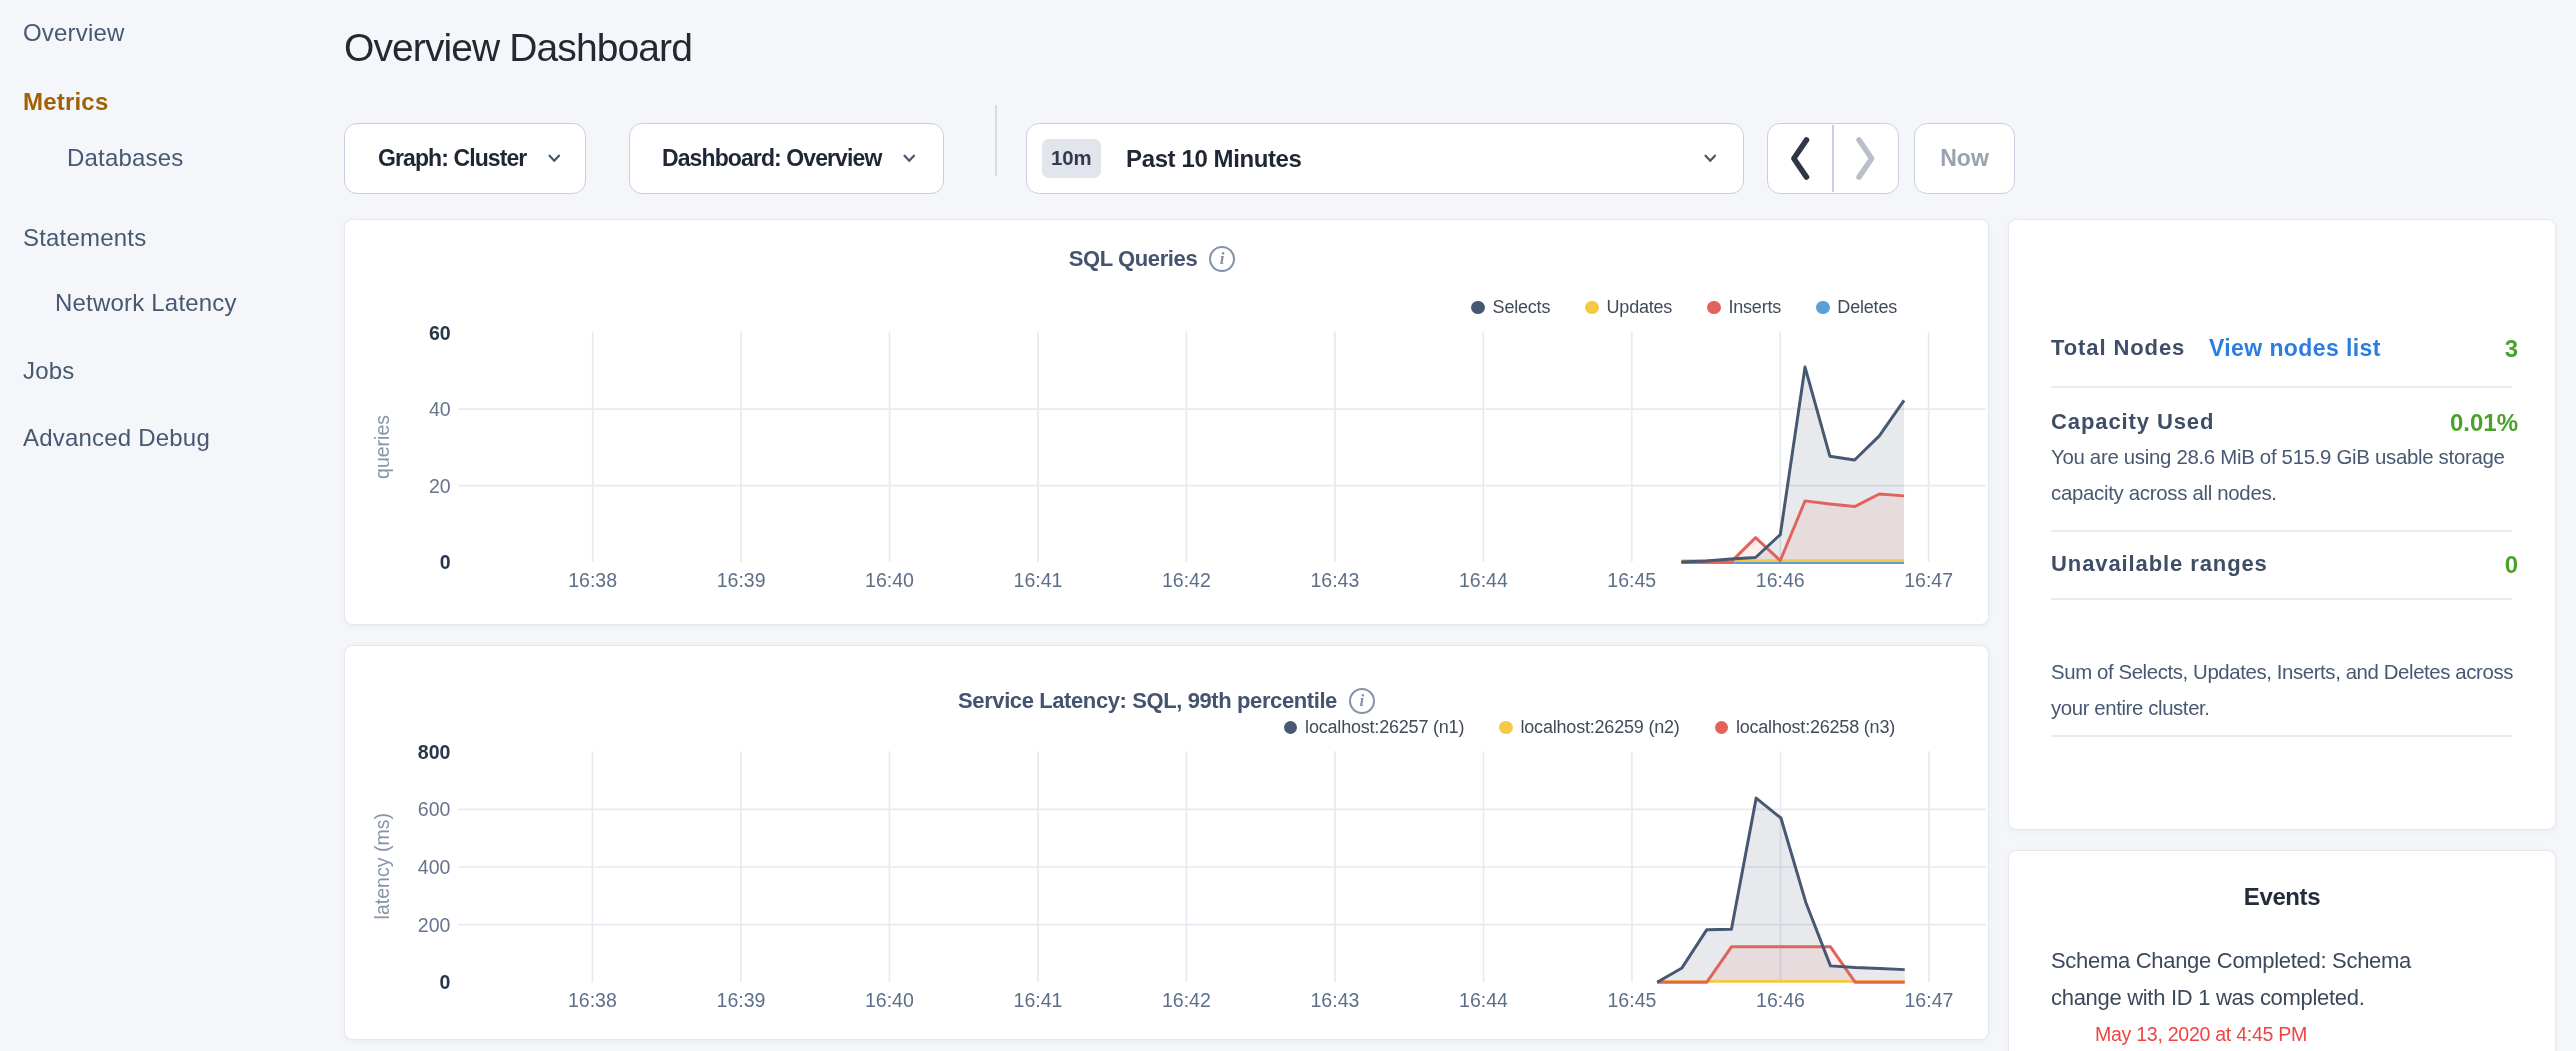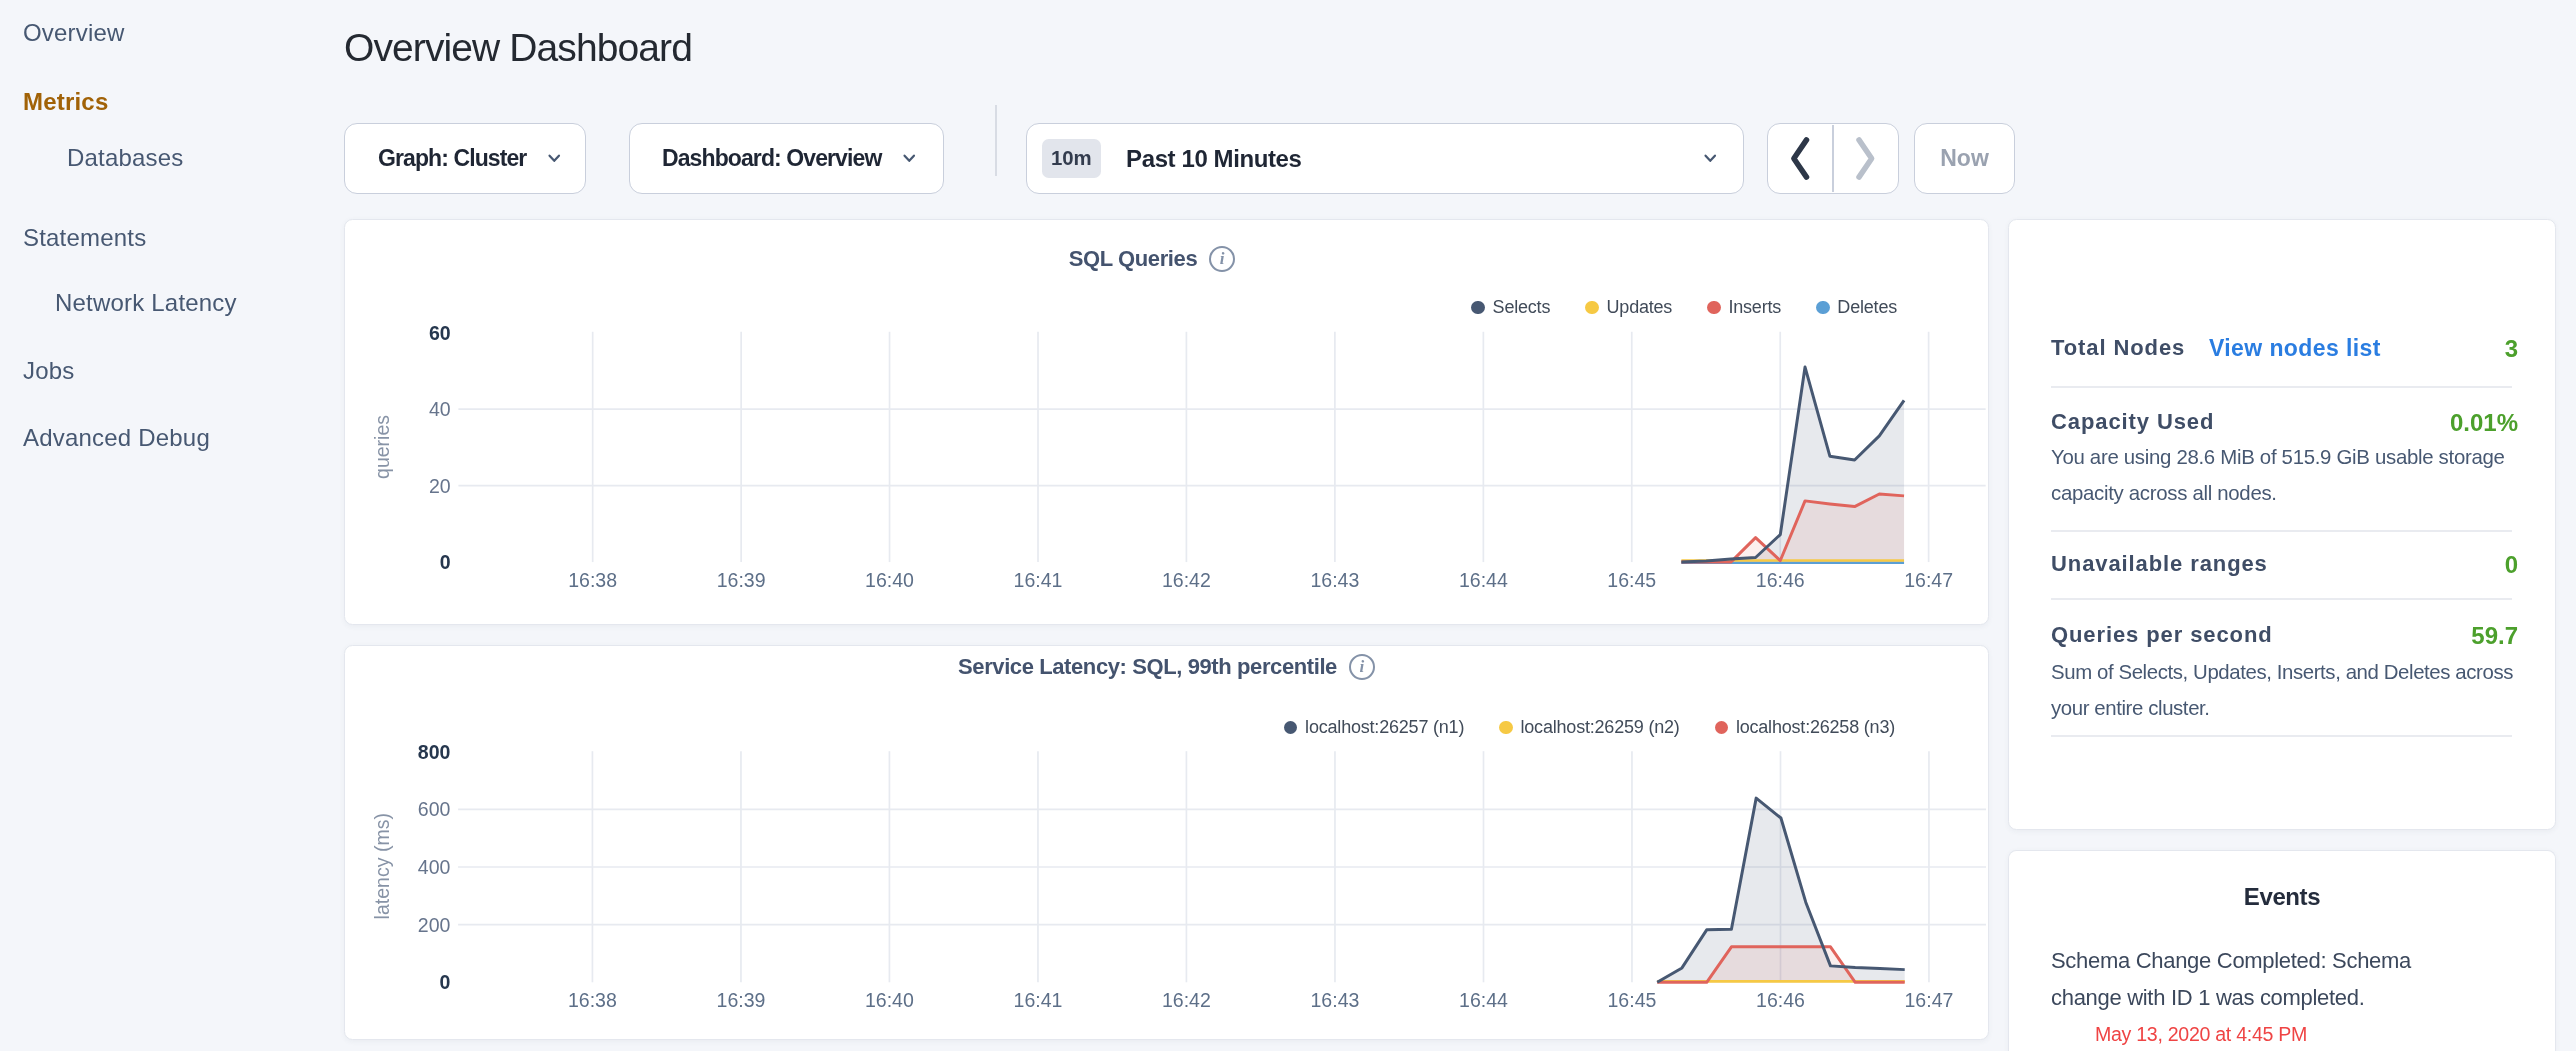--- a/index.html
+++ b/index.html
@@ -129,21 +129,21 @@
 <polygon points="1572.0,402.5 1601.1,401.1 1630.2,398.9 1659.3,397.1 1688.4,370.1 1717.5,173.0 1746.7,277.9 1775.8,282.4 1804.9,254.0 1834.0,212.2 1834.0,402.5 1572.0,402.5" fill="rgba(71,88,114,0.13)"></polygon>
 <polygon points="1572.0,402.5 1601.1,402.5 1630.2,402.5 1659.3,373.7 1688.4,400.7 1717.5,330.5 1746.7,334.1 1775.8,337.2 1804.9,322.4 1834.0,324.6 1834.0,402.5 1572.0,402.5" fill="rgba(224,100,92,0.10)"></polygon>
 <polyline points="1572.0,403.2 1834.0,403.2" fill="none" stroke="#5b9fd5" stroke-width="3"></polyline>
 <polyline points="1572.0,400.6 1834.0,400.6" fill="none" stroke="#f6c944" stroke-width="3"></polyline>
 <polyline points="1572.0,402.5 1601.1,402.5 1630.2,402.5 1659.3,373.7 1688.4,400.7 1717.5,330.5 1746.7,334.1 1775.8,337.2 1804.9,322.4 1834.0,324.6" fill="none" stroke="#e0645c" stroke-width="3.5" stroke-linejoin="round"></polyline>
 <polyline points="1572.0,402.5 1601.1,401.1 1630.2,398.9 1659.3,397.1 1688.4,370.1 1717.5,173.0 1746.7,277.9 1775.8,282.4 1804.9,254.0 1834.0,212.2" fill="none" stroke="#475872" stroke-width="3.5" stroke-linejoin="round"></polyline>
 </svg>
 </div>
 
 <div class="panel" style="left:344px; top:645px; width:1645px; height:395px;">
-  <div class="chart-title-row" style="top:8px; ">
+  <div class="chart-title-row" style="top:42px; ">
     <span class="chart-title">Service Latency: SQL, 99th percentile</span>
     <span class="info-i">i</span>
   </div>
   <div class="legend" style="top:71px; right:93px;">
     <div class="leg-item">
         <span class="leg-dot" style="background:#475872;"></span>
         <span class="leg-txt">localhost:26257 (n1)</span>
       </div>
     <div class="leg-item">
         <span class="leg-dot" style="background:#f6c944;"></span>
@@ -203,24 +203,20 @@
     <span class="slabel">Capacity Used</span>
     <span class="sval">0.01%</span>
   </div>
   <div class="srow sdesc" style="top:219px; letter-spacing:-0.3px;">You are using 28.6 MiB of 515.9 GiB usable storage capacity across all nodes.</div>
   <div class="sdivider" style="top:310px;"></div>
   <div class="srow" style="top:331px;">
     <span class="slabel">Unavailable ranges</span>
     <span class="sval">0</span>
   </div>
   <div class="sdivider" style="top:378px;"></div>
-  <div class="srow" style="top:402px;">
-    <span class="slabel">Queries per second</span>
-    <span class="sval">59.7</span>
-  </div>
   <div class="srow sdesc" style="top:434px; letter-spacing:-0.4px;">Sum of Selects, Updates, Inserts, and Deletes across your entire cluster.</div>
   <div class="sdivider" style="top:515px;"></div>
 </div>
 
 <div class="panel" style="left:2008px; top:850px; width:548px; height:221px; border-radius:8.5px 8.5px 0 0; border-bottom:none;">
   <div class="abs" style="top:32px; width:100%; text-align:center; font-size:24px; font-weight:bold; letter-spacing:-0.4px; color:#242c3c;">Events</div>
   <div class="abs" style="top:91px; left:42px; width:400px; font-size:22px; letter-spacing:-0.3px; color:#3c485c; line-height:37px;">Schema Change Completed: Schema change with ID 1 was completed.</div>
   <div class="abs" style="top:172px; left:42px; font-size:19.6px; letter-spacing:-0.3px; color:#ef4444;margin-left:44px;">May 13, 2020 at 4:45 PM</div>
 </div>
 

